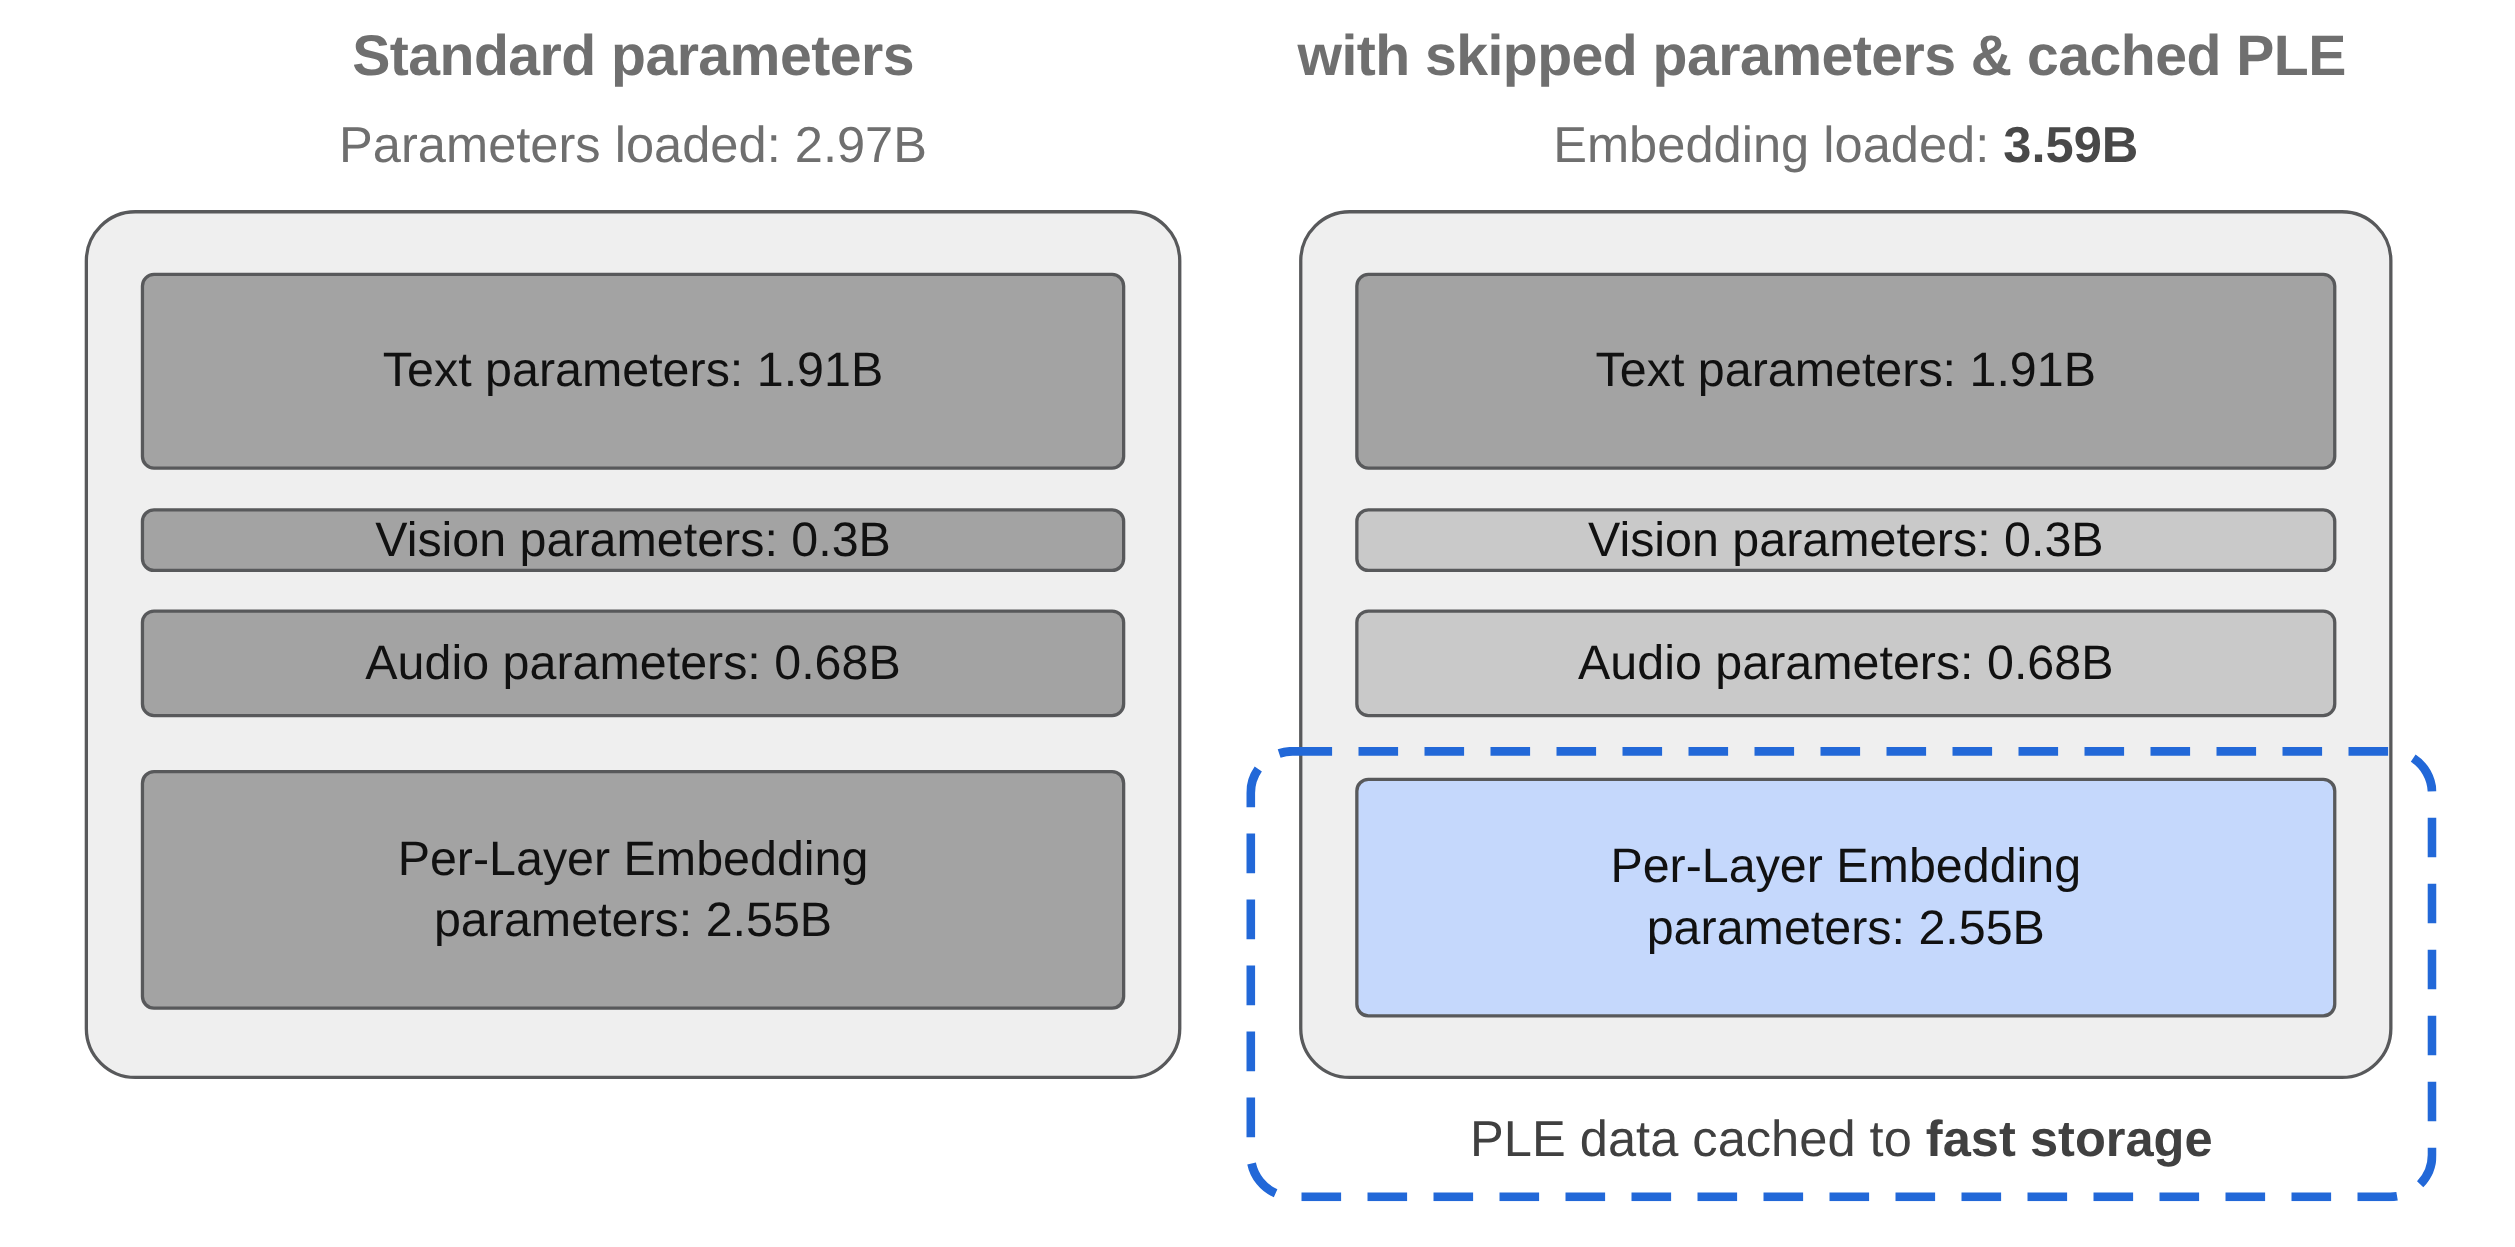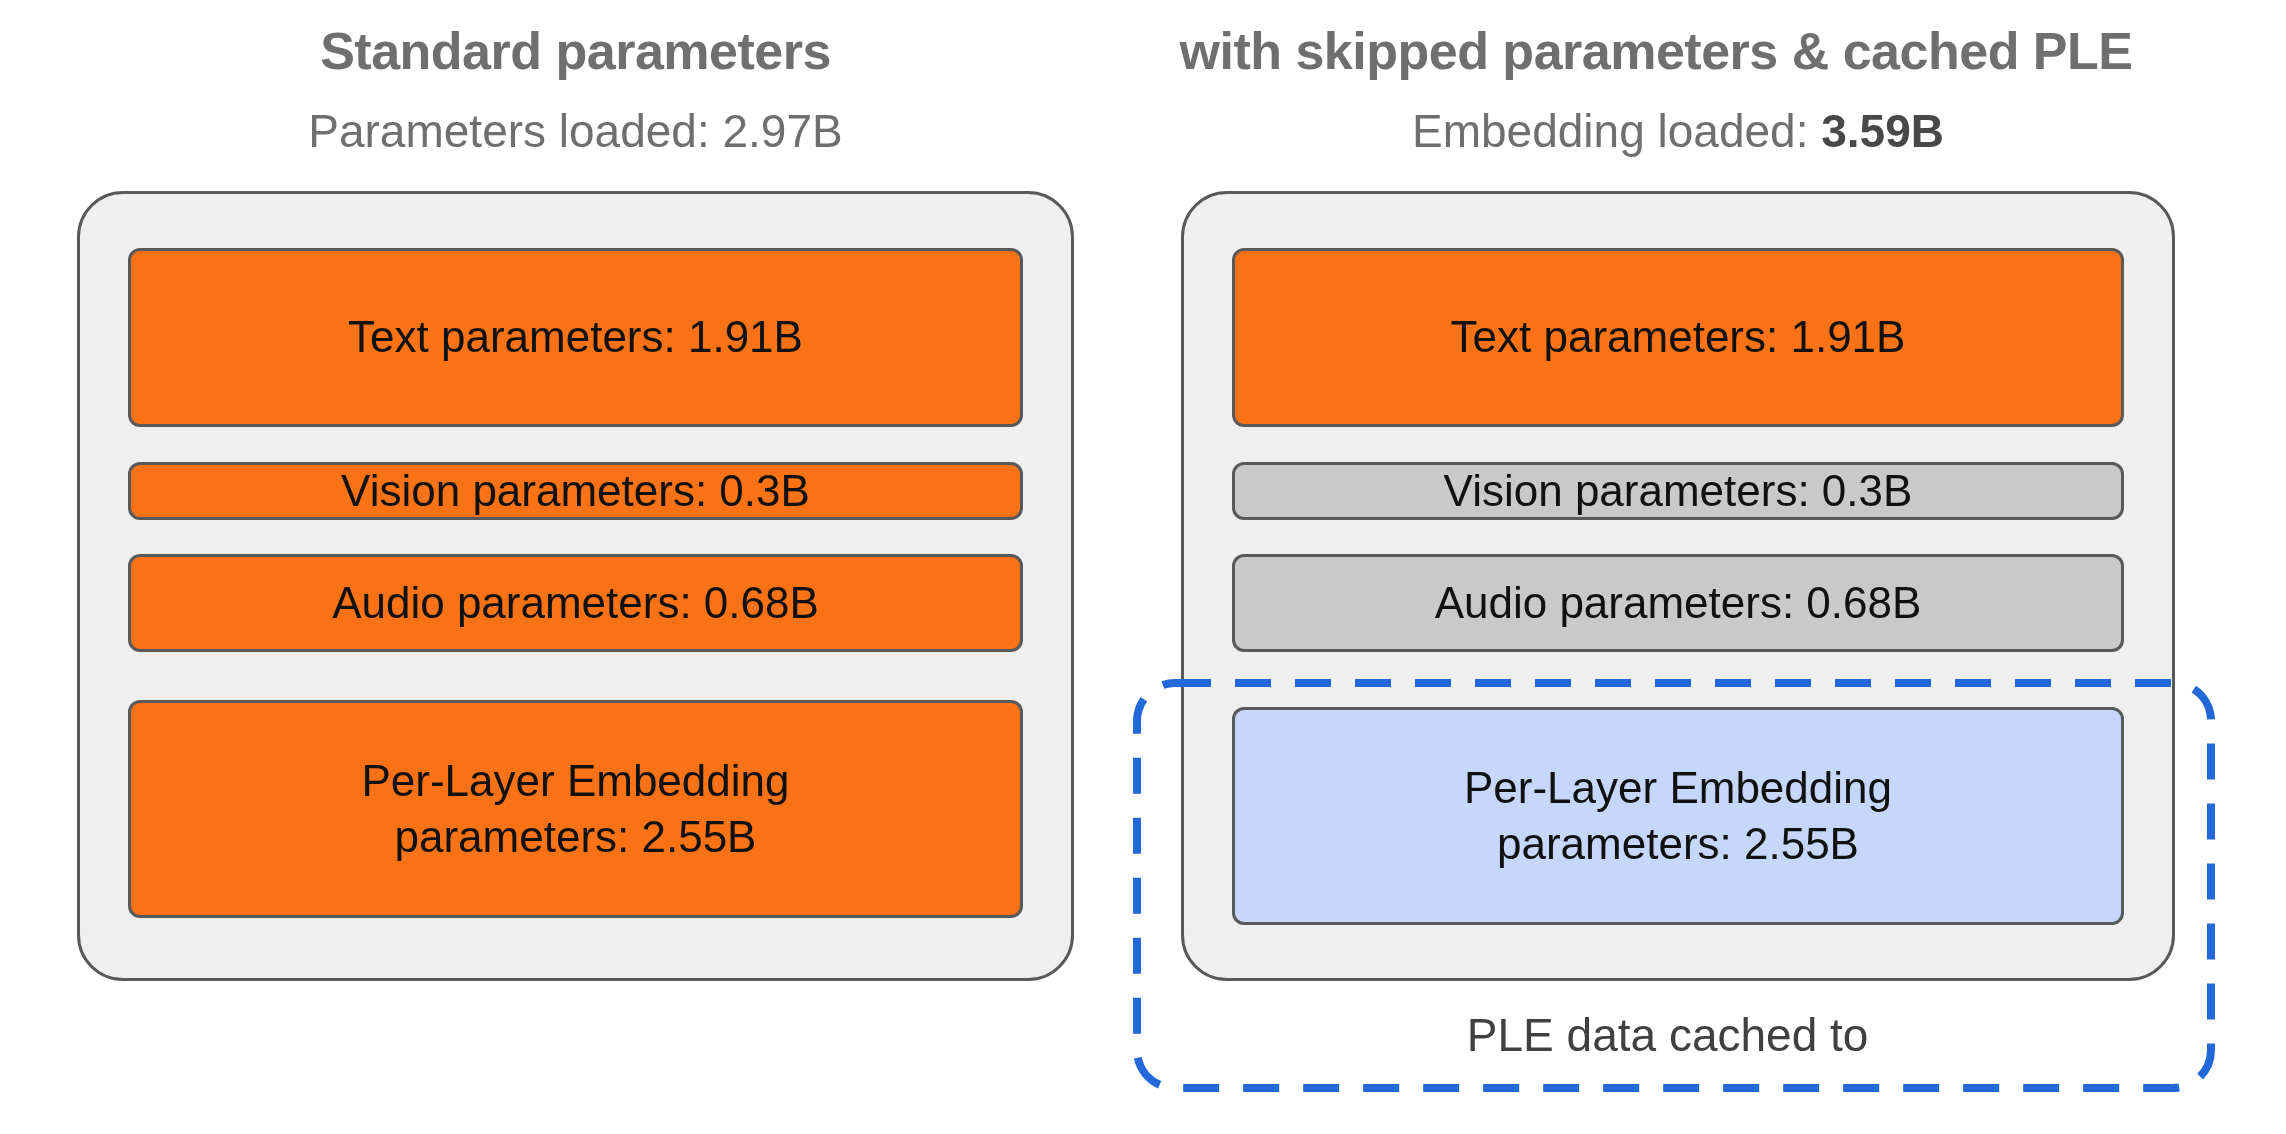--- a/index.html
+++ b/index.html
@@ -31,21 +31,21 @@
   .box {
     position:absolute;
     display:flex; align-items:center; justify-content:center;
     text-align:center;
     font-size:44px; line-height:1.28; color:#111111;
     border:3px solid #58595B;
     border-radius:12px;
     box-sizing:border-box;
     white-space:pre-line;
   }
-  .box.blue      { background:#f97316; }
+  .box.blue      { background:#a3a3a3; }
   .box.gray      { background:#C9C9C9; }
   .box.lightblue { background:#C5D8FC; }
 
   
   .l-title     { left:77px;  width:997px; }
   .l-subtitle  { left:77px;  width:997px; }
   .l-container { left:77px;  top:191px; width:997px; height:790px; }
   .l-box       { left:128px; width:895px; }
   .l-text   { top:248px; height:179px; }
   .l-vision { top:462px; height:58px;  }
@@ -102,15 +102,16 @@
   <div class="box gray r-box r-audio">Audio parameters: 0.68B</div>
   <div class="box lightblue r-box r-ple">Per-Layer Embedding
 parameters: 2.55B</div>
 
   <svg class="dashed-region" width="1082" height="413" viewBox="0 0 1082 413">
     <rect x="4" y="4" width="1074" height="405" rx="38" ry="38" fill="none" stroke-width="8" stroke-dasharray="36 24" stroke="#2268D8"></rect>
   </svg>
 
   <div class="cache-caption">
     <span class="prefix">PLE data cached to </span>
+      <span class="bold-val">fast storage</span>
   </div>
 
 </div>
 
 </body></html>

